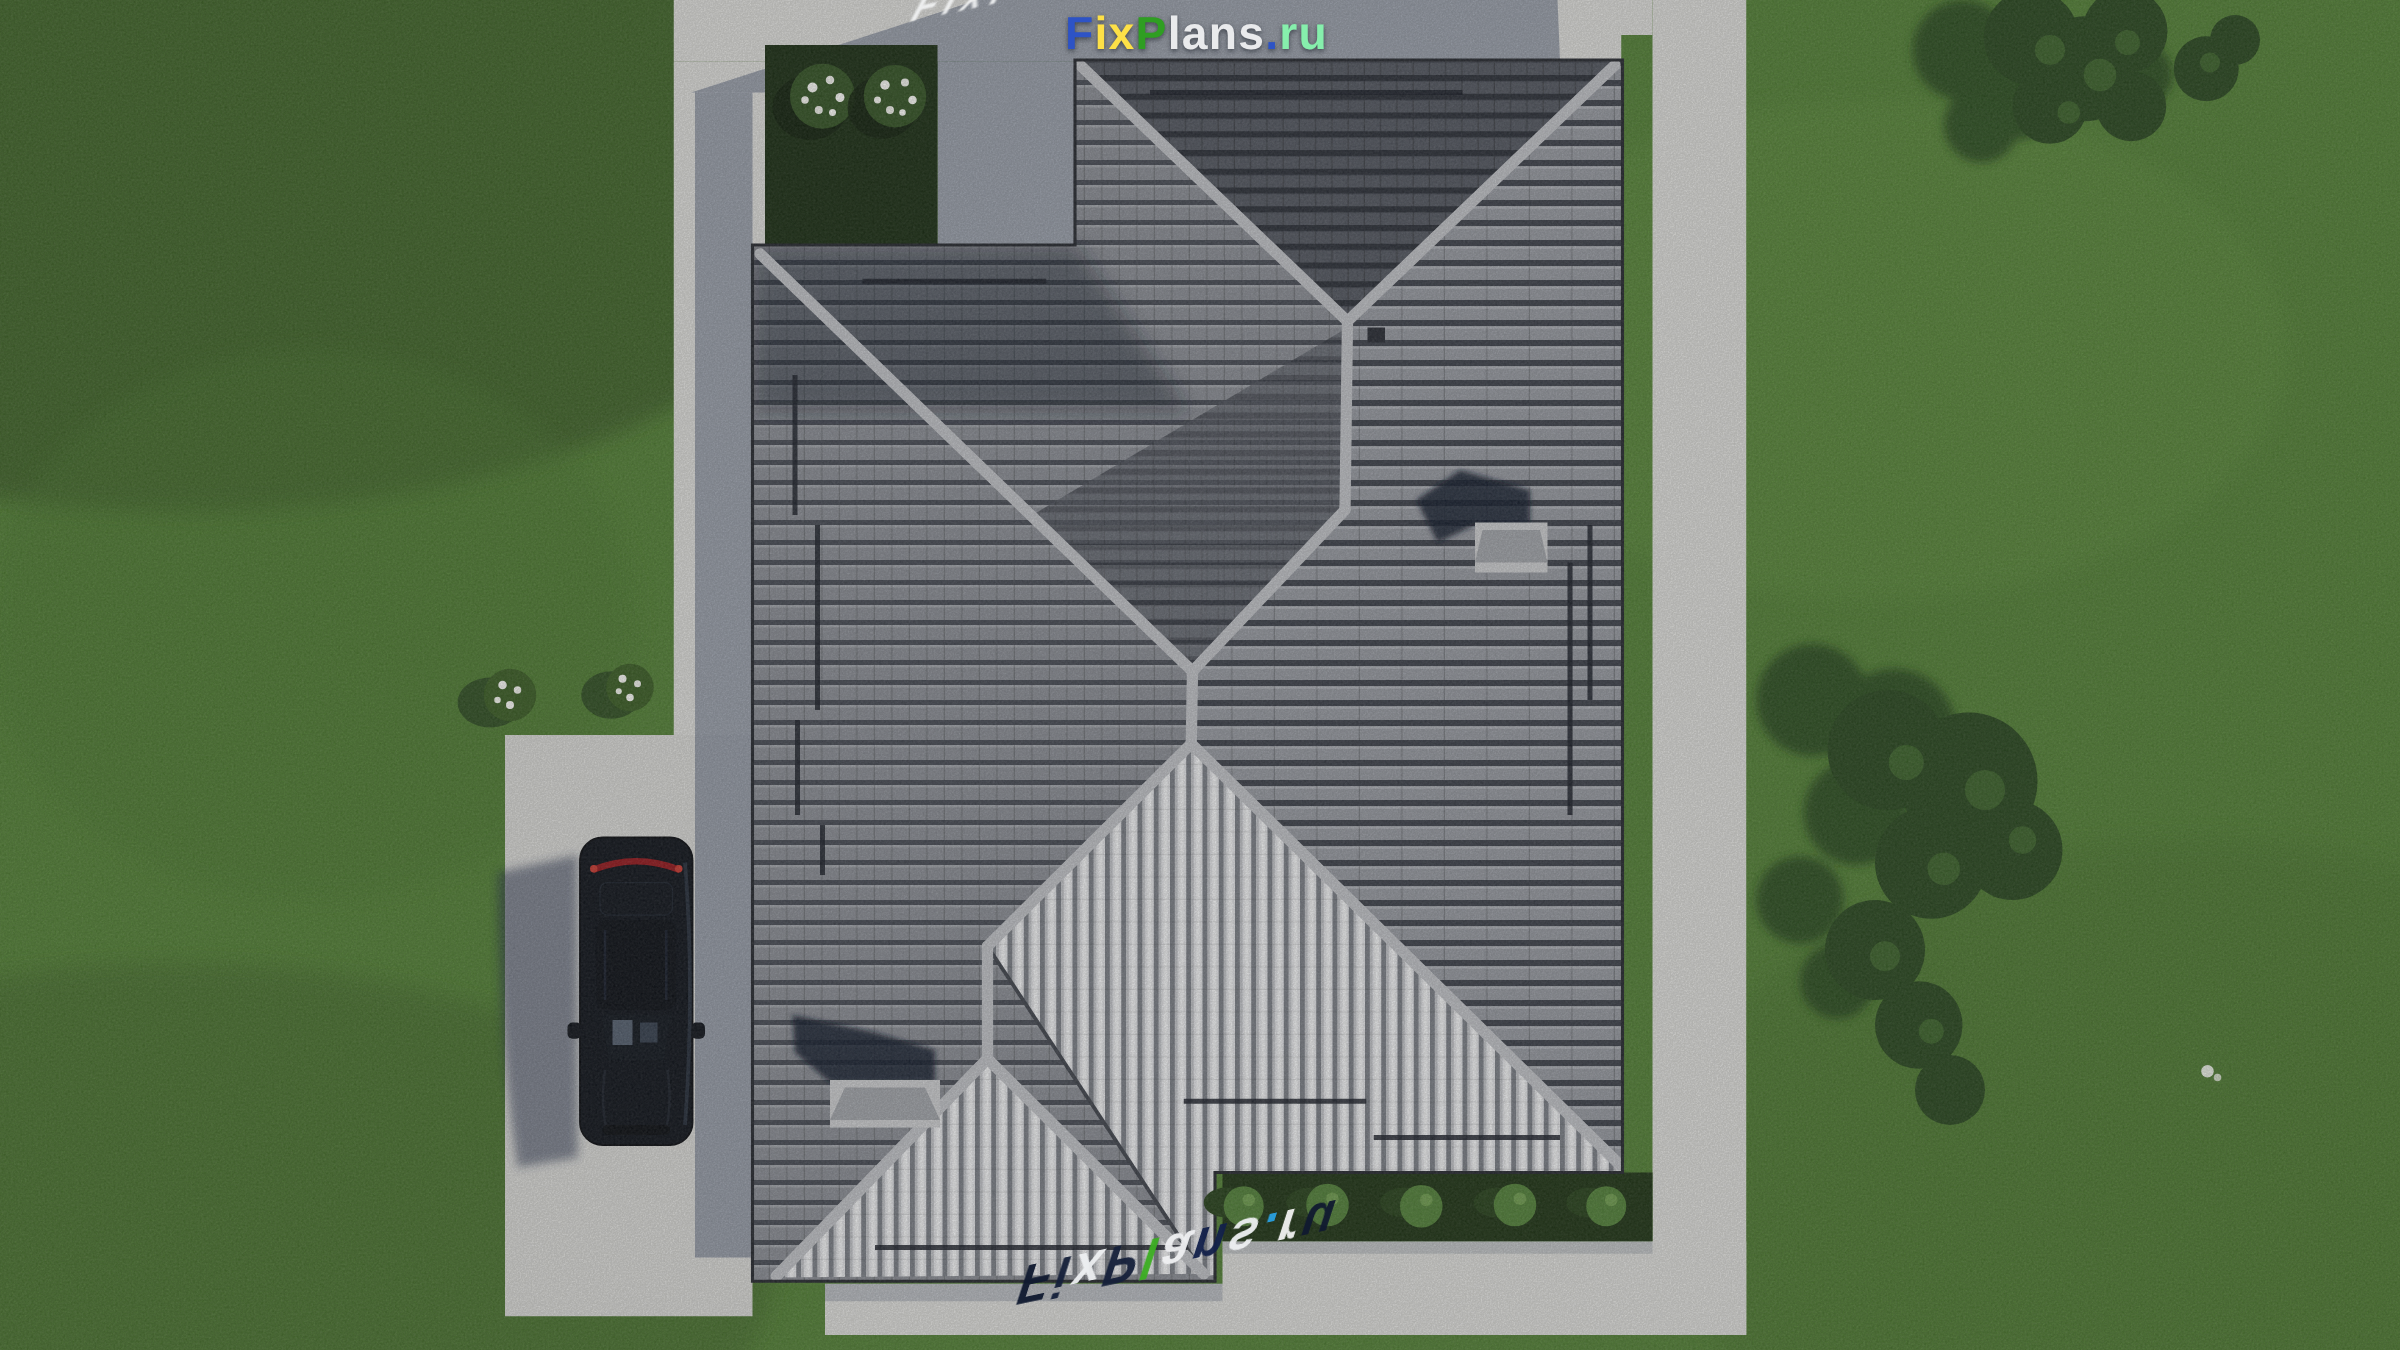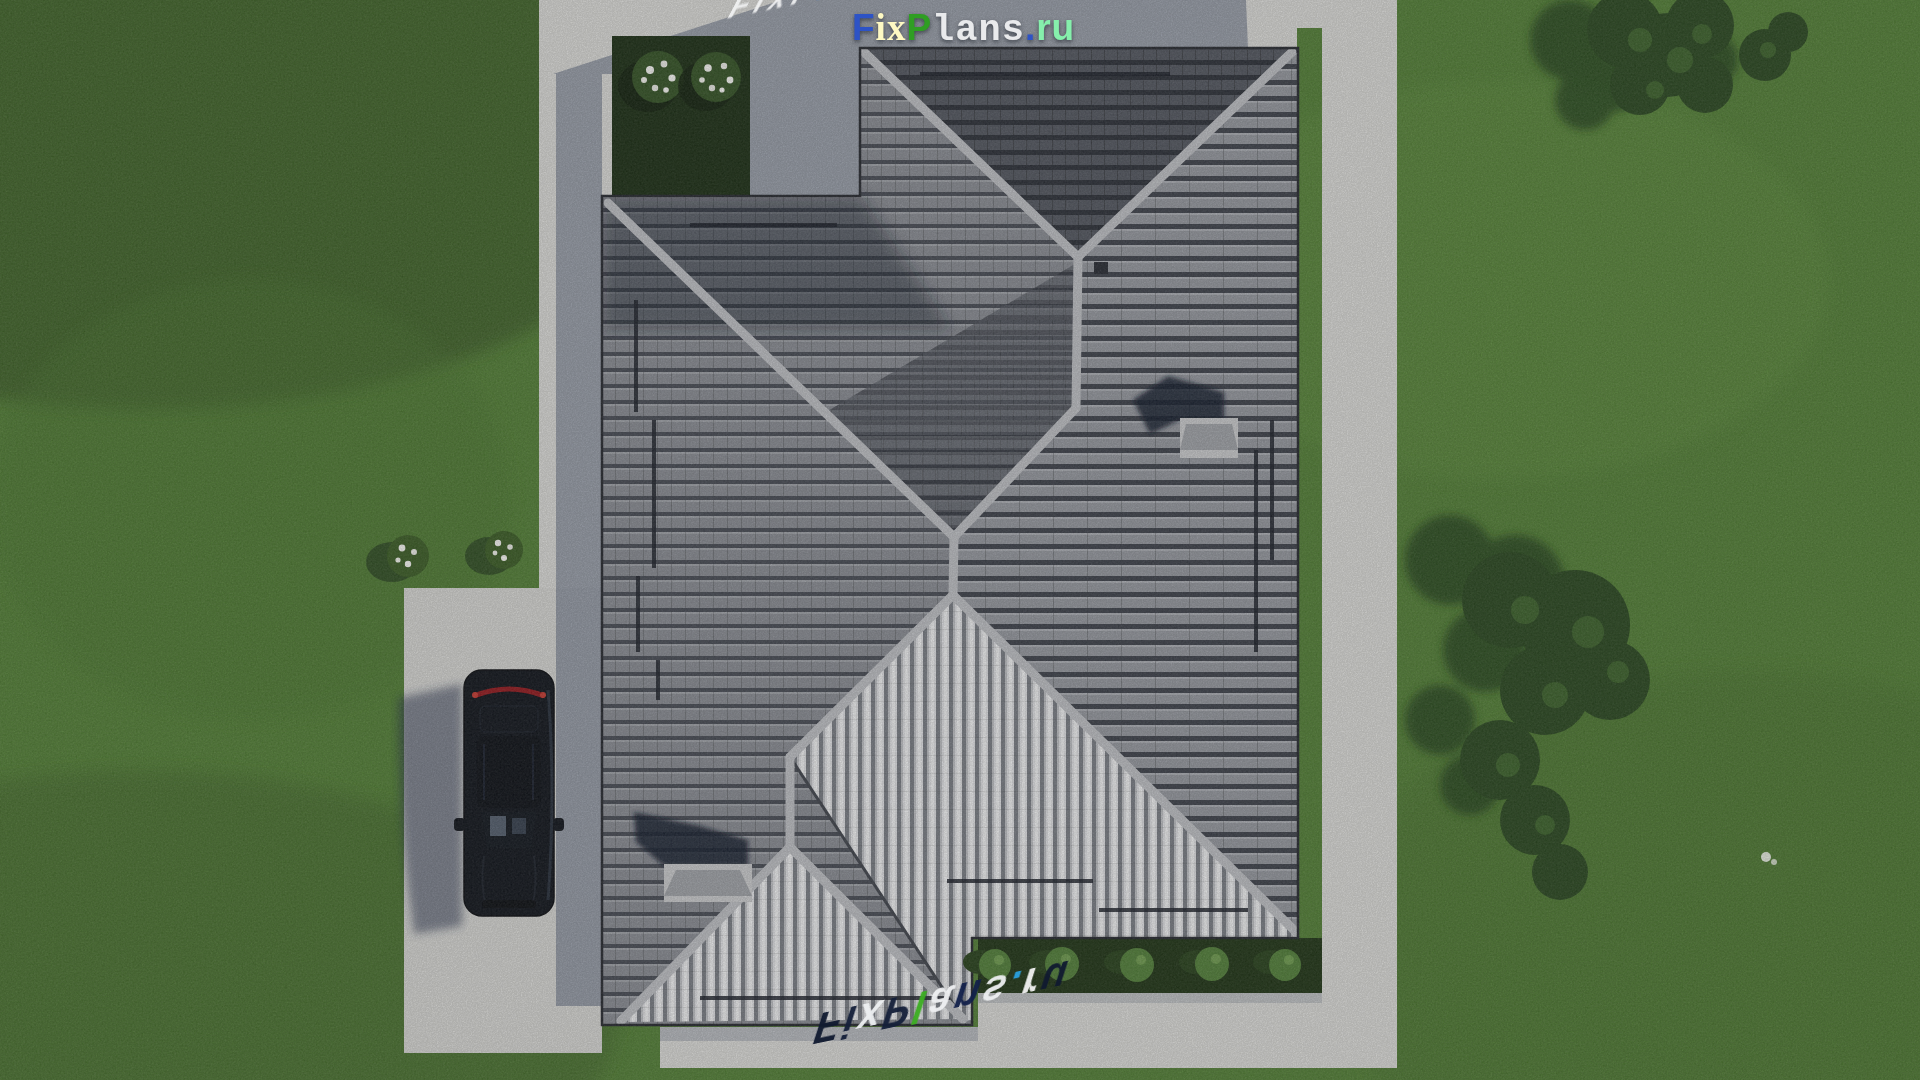--- a/index.html
+++ b/index.html
@@ -303,16 +303,16 @@
     <path d="M534,856 Q538,886 532,906" fill="none" stroke="#161b24" stroke-width="2"></path>
     <rect x="482" y="900" width="54" height="8" rx="4" fill="#05070b" opacity="0.85"></rect>
     <path d="M548,690 Q556,790 548,900" fill="none" stroke="#2a3342" stroke-width="3" opacity="0.7"></path>
   </g>
 
   <rect width="1920" height="1080" filter="url(#grainDark)" opacity="0.2"></rect>
   <rect width="1920" height="1080" filter="url(#grainLight)" opacity="0.12"></rect>
 </svg>
 
 <div class="wm wm-top"><span style="color: rgb(243, 244, 245);">F</span><span style="color: rgb(243, 244, 245);">i</span><span style="color: rgb(243, 244, 245);">x</span><span style="color: rgb(243, 244, 245);">P</span><span style="color: rgb(34, 119, 221);">l</span><span style="color: rgb(243, 244, 245);">a</span><span style="color: rgb(243, 244, 245);">n</span></div>
-<div class="wm wm-logo"><span style="color: rgb(45, 83, 198);">F</span><span style="color: #fef9c3; font-family: Liberation Serif, serif;">ix</span><span style="color: rgb(47, 158, 34);">P</span><span style="color: rgb(233, 234, 236); font-family: Liberation Mono, monospace;">lans</span><span style="color: rgb(45, 83, 198);">.</span><span style="color: #86efac;">ru</span></div>
+<div class="wm wm-logo"><span style="color: rgb(45, 83, 198);">F</span><span style="color: #fde047;">ix</span><span style="color: rgb(47, 158, 34);">P</span><span style="color: rgb(233, 234, 236);">lans</span><span style="color: rgb(45, 83, 198);">.</span><span style="color: #86efac;">ru</span></div>
 <div class="wm wm-bottom"><span style="color: rgb(16, 26, 48);">F</span><span style="color: rgb(21, 32, 58);">i</span><span style="color: rgb(238, 240, 242);">x</span><span style="color: rgb(21, 32, 58);">P</span><span style="color: rgb(60, 174, 34);">l</span><span style="color: rgb(240, 241, 243);">a</span><span style="color: rgb(18, 32, 74);">n</span><span style="color: rgb(238, 240, 242);">s</span><span style="color: rgb(41, 160, 224);">.</span><span style="color: rgb(242, 242, 242);">r</span><span style="color: rgb(16, 26, 48);">u</span></div>
 
 </div>
 
 </body></html>

